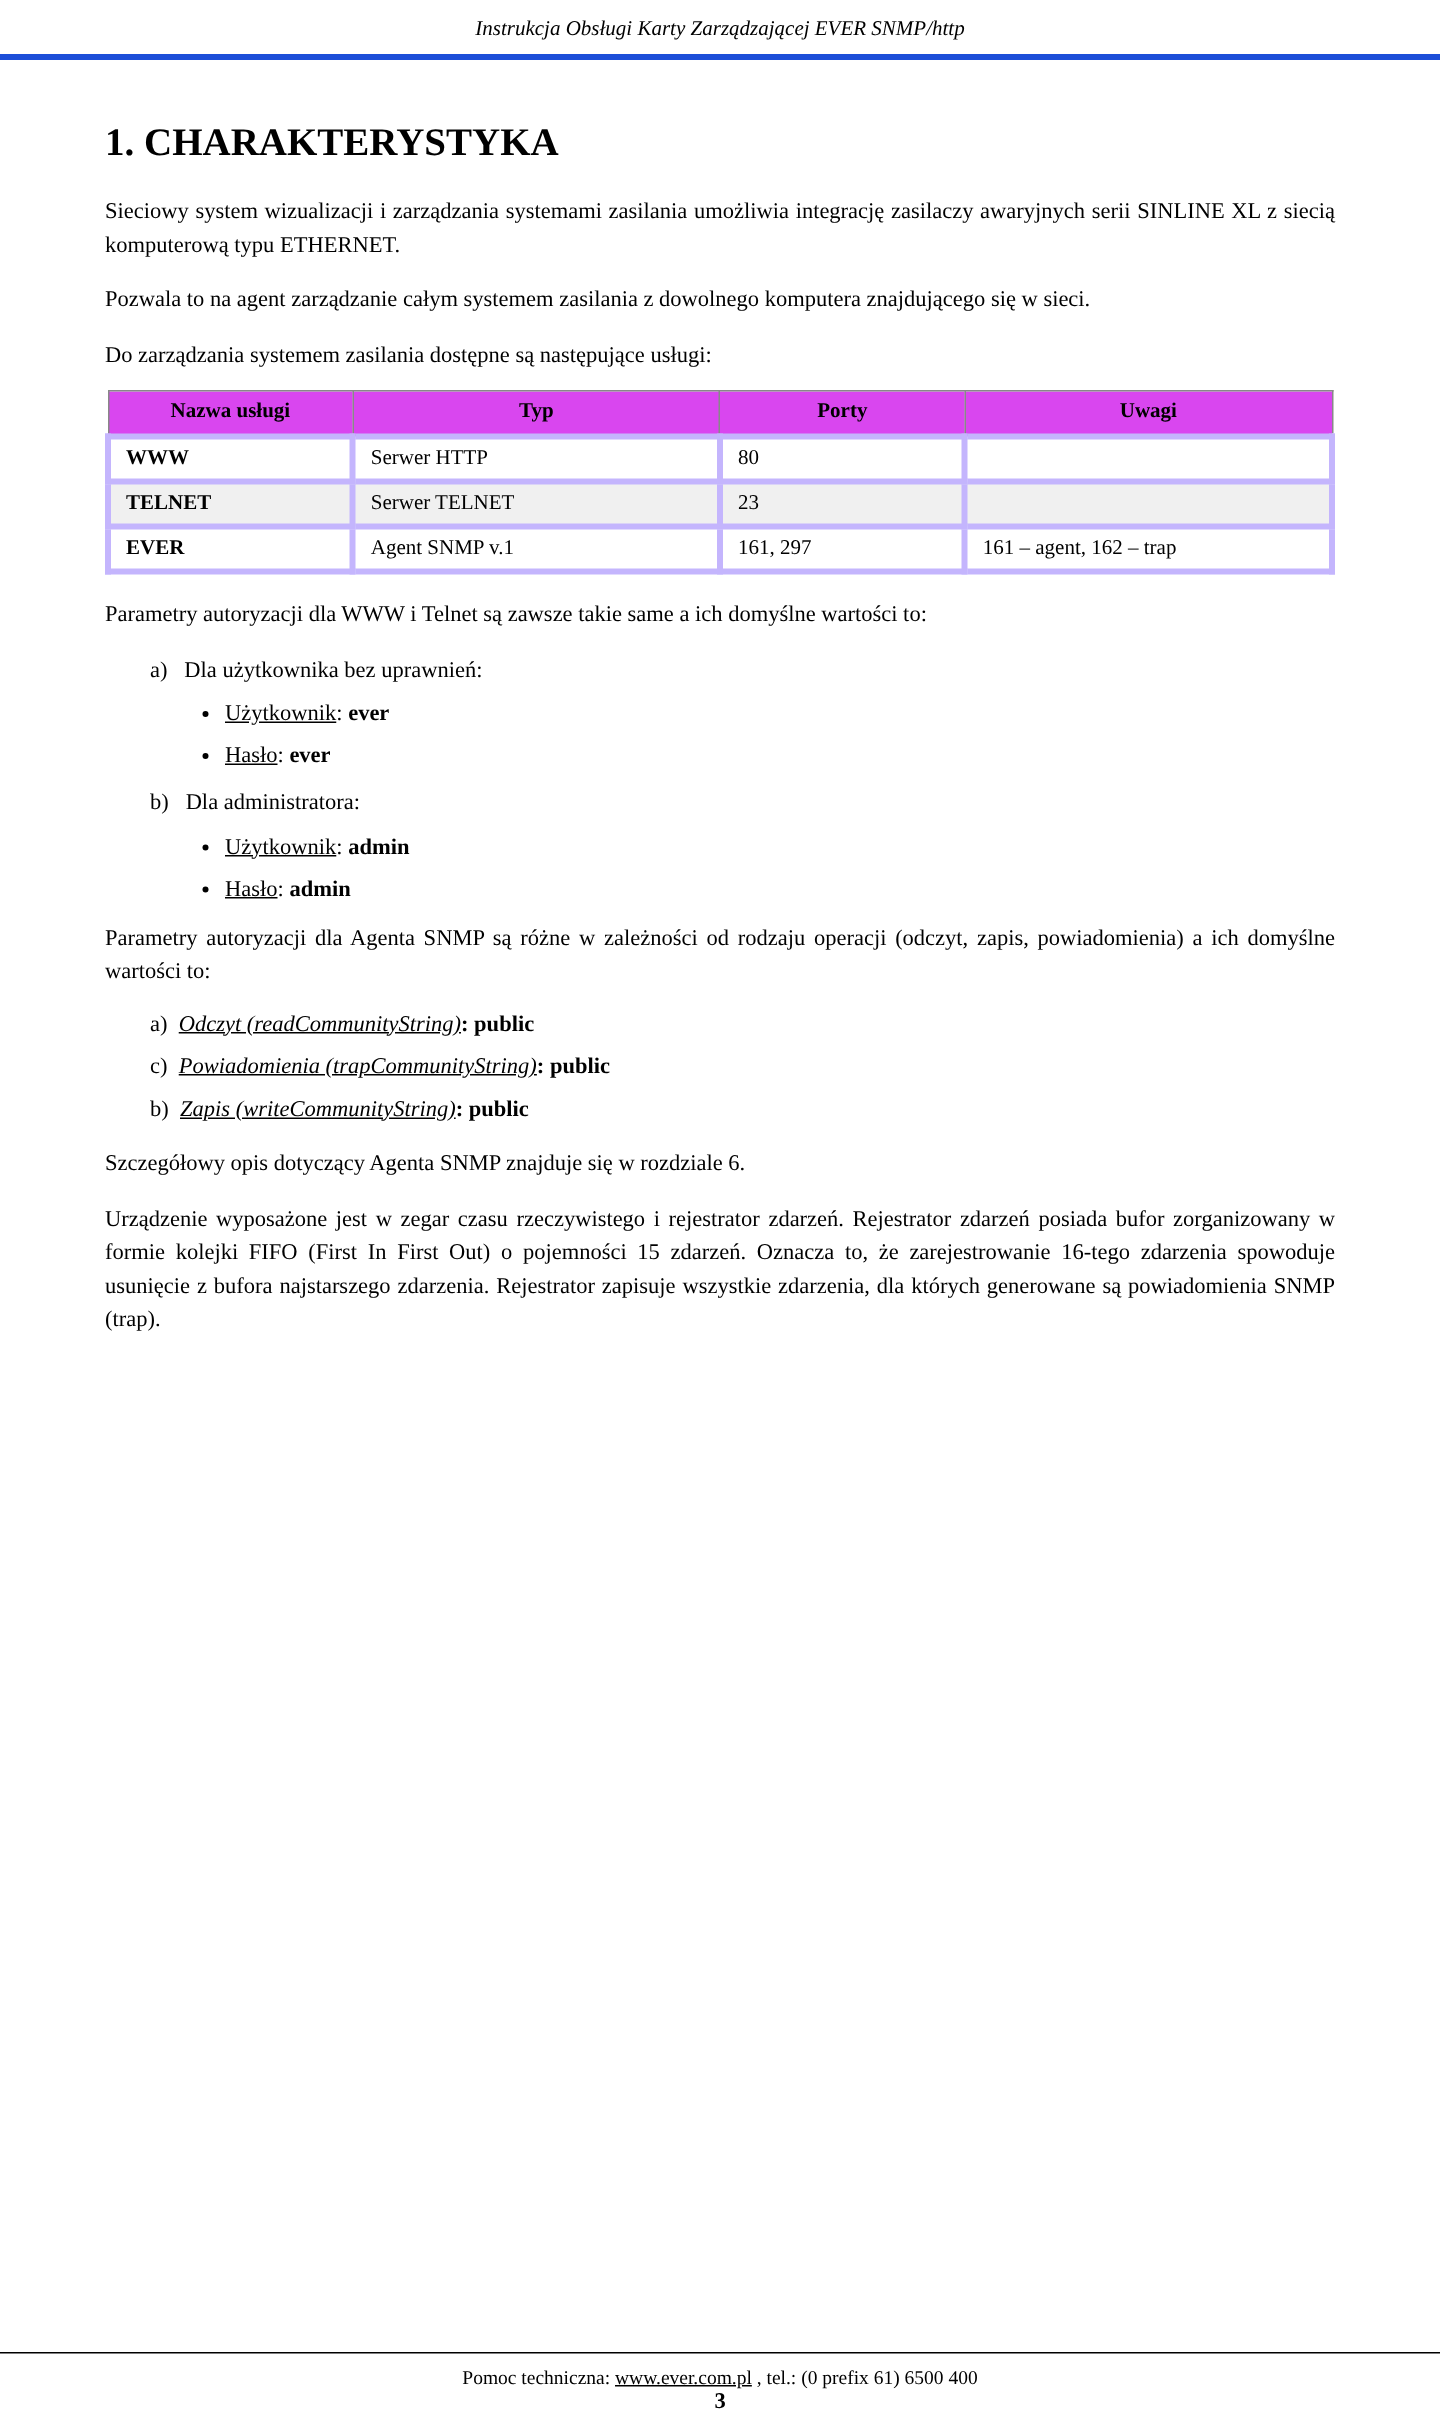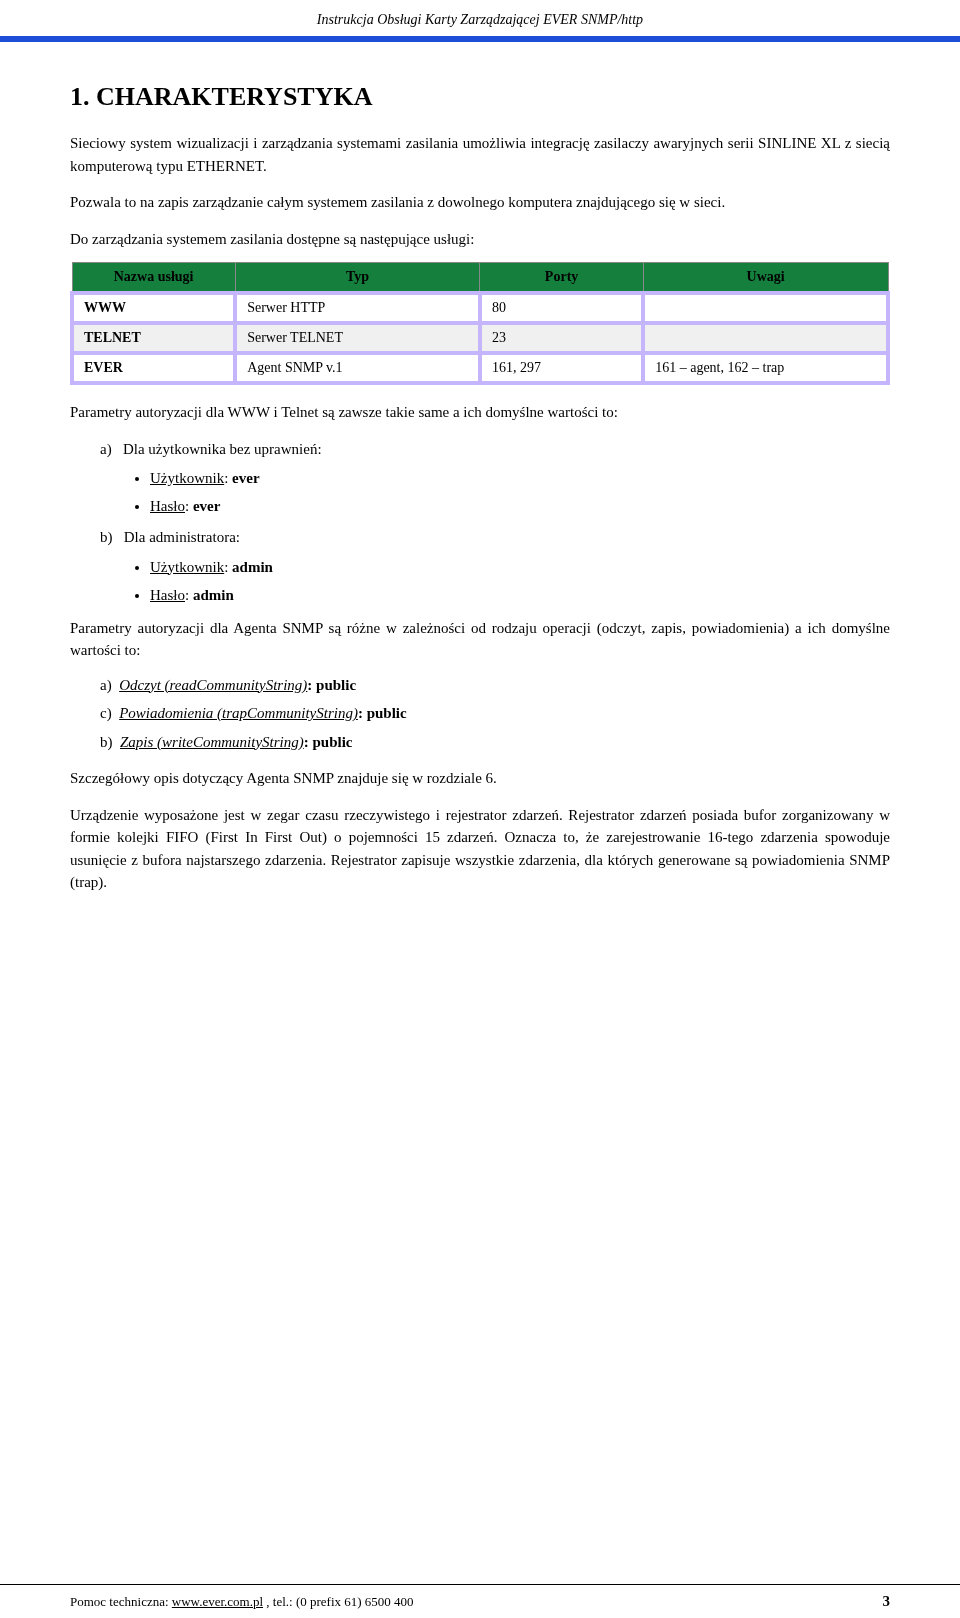--- a/index.html
+++ b/index.html
@@ -23,21 +23,21 @@
       min-height: 1618px;
       background: #fff;
       position: relative;
       display: flex;
       flex-direction: column;
     }
 
     .page-header {
       text-align: center;
       padding: 12px 60px 8px 60px;
-      border-bottom: 6px solid #1d4ed8;
+      border-bottom: 4px solid #1d4ed8;
       font-size: 14px;
       font-style: italic;
     }
 
     .page-content {
       padding: 30px 70px 80px 70px;
       flex: 1;
     }
 
     .section-title {
@@ -59,21 +59,21 @@
       line-height: 1.5;
     }
 
     .services-table {
       width: 100%;
       border-collapse: collapse;
       margin-bottom: 16px;
     }
 
     .services-table th {
-      background-color: #15803d;
+      background-color: #d946ef;
       border: 1px solid #888;
       padding: 6px 10px;
       font-weight: bold;
       text-align: center;
       font-size: 14px;
     }
 
     .services-table td {
       border: 4px solid #c4b5fd;
       padding: 5px 10px;
@@ -162,20 +162,21 @@
       position: absolute;
       bottom: 0;
       left: 0;
       right: 0;
       border-top: 1px solid #000;
       padding: 8px 70px;
       display: flex;
       justify-content: space-between;
       align-items: center;
       font-size: 13px;
+      flex-direction: column;
     }
 
     .footer-contact {
       font-size: 13px;
     }
 
     .footer-page-num {
       font-size: 15px;
       font-weight: bold;
     }
@@ -196,21 +197,21 @@
 
   <div class="page-content">
 
     <h1 class="section-title">
       <span>1.</span>
       <span>CHARAKTERYSTYKA</span>
     </h1>
 
     <p class="intro-paragraph">Sieciowy system wizualizacji i zarządzania systemami zasilania umożliwia integrację zasilaczy awaryjnych serii SINLINE XL z siecią komputerową typu ETHERNET.</p>
 
-    <p class="intro-paragraph">Pozwala to na zapis zarządzanie całym systemem zasilania z dowolnego komputera znajdującego się w sieci.</p>
+    <p class="intro-paragraph">Pozwala to na agent zarządzanie całym systemem zasilania z dowolnego komputera znajdującego się w sieci.</p>
 
     <p class="table-intro">Do zarządzania systemem zasilania dostępne są następujące usługi:</p>
 
     <table class="services-table">
       <thead>
         <tr>
           <th class="col-name">Nazwa usługi</th>
           <th class="col-type">Typ</th>
           <th class="col-ports">Porty</th>
           <th class="col-notes">Uwagi</th>

